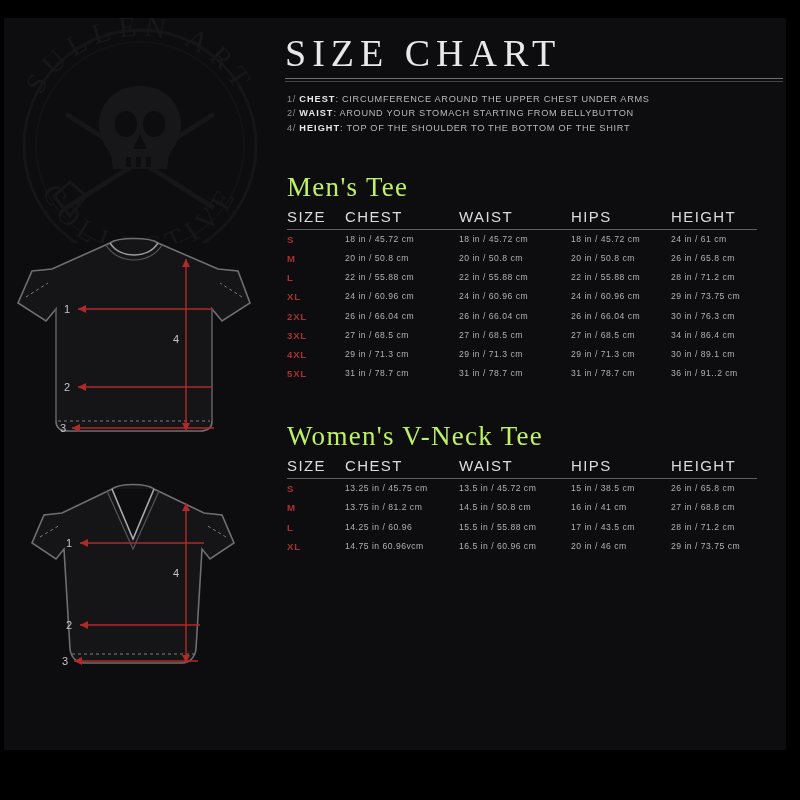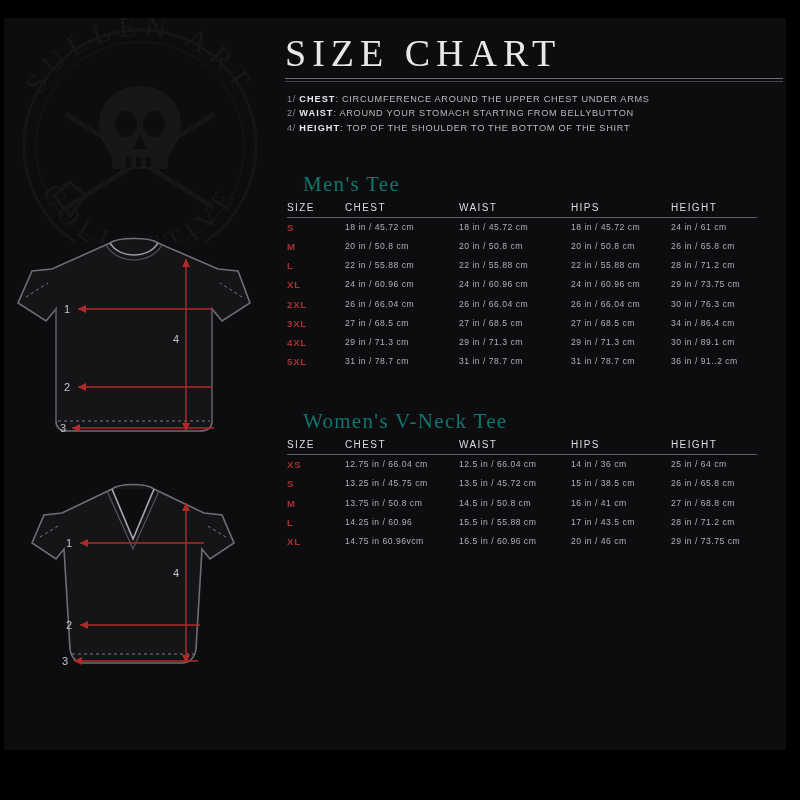--- a/index.html
+++ b/index.html
@@ -81,35 +81,35 @@
     font-weight: bold;
     letter-spacing: 1px;
   }
 
   .section {
     margin-top: 34px;
     margin-left: 4px;
   }
   .section-title {
     font-family: "Liberation Serif", serif;
-    font-size: 21px;
+    font-size: 27px;
     letter-spacing: 1.3px;
-    color: #0f766e;
-    margin: 0 0 5px 16px;
+    color: #bef264;
+    margin: 0 0 5px 0;
     font-weight: normal;
   }
 
   table.sizes {
     border-collapse: collapse;
     width: 470px;
     table-layout: fixed;
   }
   table.sizes th {
     text-align: left;
-    font-size: 10px;
+    font-size: 15px;
     letter-spacing: 1.4px;
     color: #dcdce0;
     font-weight: normal;
     padding: 0 0 4px 0;
     border-bottom: 1px solid #5d5d63;
     font-family: "Liberation Sans", sans-serif;
   }
   table.sizes td {
     font-size: 8.6px;
     letter-spacing: 0.5px;
@@ -398,36 +398,29 @@
           <tr>
             <th>SIZE</th>
             <th>CHEST</th>
             <th>WAIST</th>
             <th>HIPS</th>
             <th>HEIGHT</th>
           </tr>
         </thead>
         <tbody>
           <tr>
-            <td class="size">XS</td>
-            <td>12.75 in / 66.04 cm</td>
-            <td>12.5 in / 66.04 cm</td>
-            <td>14 in / 36 cm</td>
-            <td>25 in / 64 cm</td>
-          </tr>
-          <tr>
             <td class="size">S</td>
             <td>13.25 in / 45.75 cm</td>
             <td>13.5 in / 45.72 cm</td>
             <td>15 in / 38.5 cm</td>
             <td>26 in / 65.8 cm</td>
           </tr>
           <tr>
             <td class="size">M</td>
-            <td>13.75 in / 50.8 cm</td>
+            <td>13.75 in / 81.2 cm</td>
             <td>14.5 in / 50.8 cm</td>
             <td>16 in / 41 cm</td>
             <td>27 in / 68.8 cm</td>
           </tr>
           <tr>
             <td class="size">L</td>
             <td>14.25 in / 60.96</td>
             <td>15.5 in / 55.88 cm</td>
             <td>17 in / 43.5 cm</td>
             <td>28 in / 71.2 cm</td>

